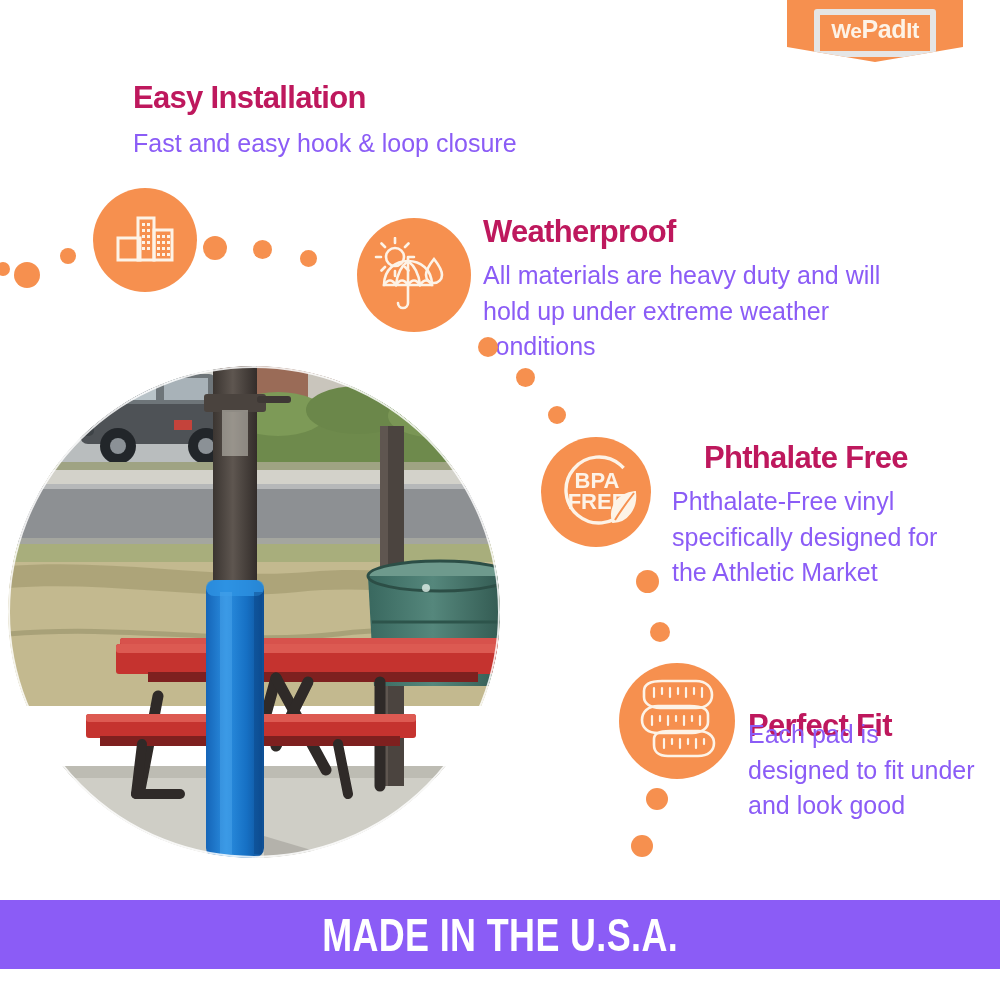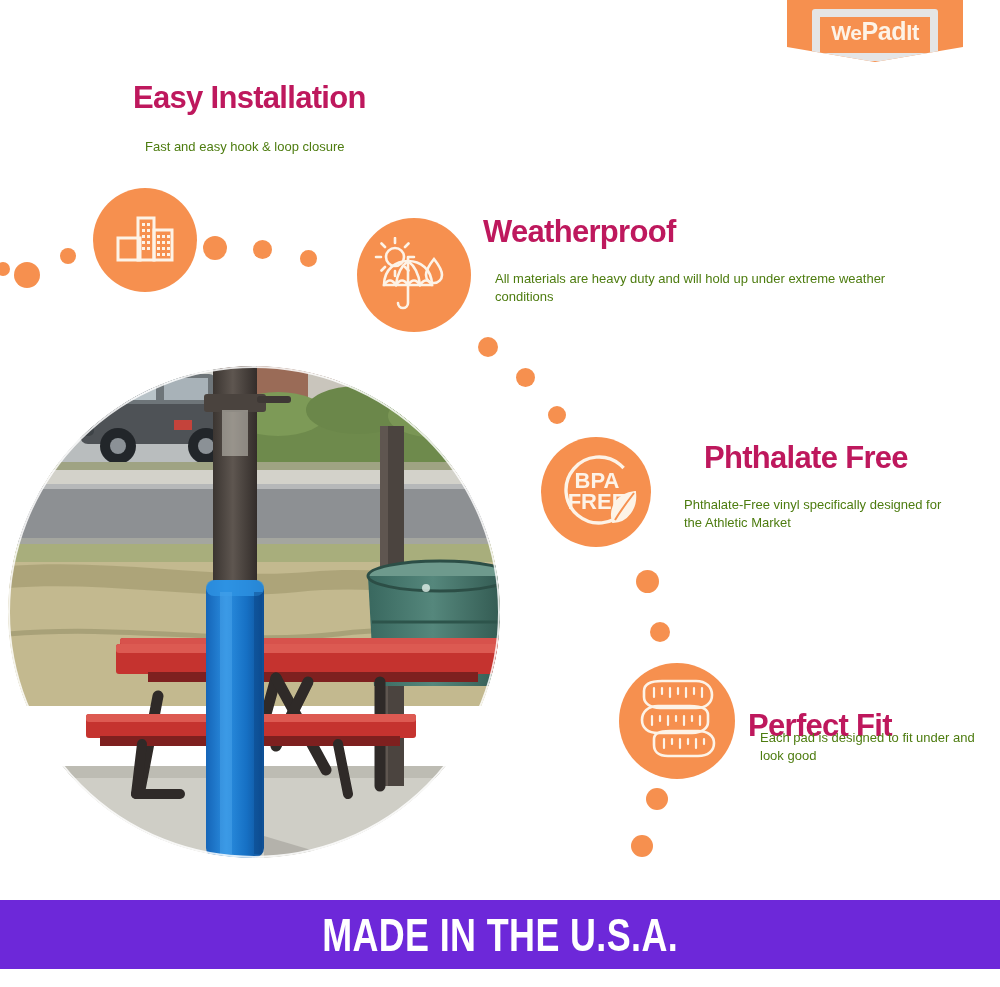--- a/index.html
+++ b/index.html
@@ -28,21 +28,21 @@
     background: #F6904F;
     
     clip-path: polygon(0 0, 100% 0, 100% 76%, 50% 100%, 0 76%);
     display: flex;
     align-items: flex-start;
     justify-content: center;
     padding-top: 9px;
     box-sizing: border-box;
   }
   .logo-inner {
-    border: 8px solid #e5e5e5;
+    border: 6px solid #e5e5e5;
     border-radius: 3px;
     padding: 2px 11px 9px 11px;
     line-height: 1;
     white-space: nowrap;
   }
   .logo-text {
     font-size: 23px;
     font-weight: bold;
     color: #FDF3E7;
     letter-spacing: -0.4px;
@@ -57,24 +57,24 @@
     position: absolute;
     font-size: 31px;
     font-weight: bold;
     color: #be185d;
     letter-spacing: -0.7px;
     white-space: nowrap;
     margin: 0;
   }
   .feature-desc {
     position: absolute;
-    font-size: 13px;
-    color: #4d7c0f;
+    font-size: 25px;
+    color: #8b5cf6;
     line-height: 1.42;
-    margin: 12px;
+    margin: 0;
   }
 
   #title-easy      { left: 133px; top: 80px; }
   #desc-easy       { left: 133px; top: 126px; width: 420px; }
   #title-weather   { left: 483px; top: 214px; }
   #desc-weather    { left: 483px; top: 258px; width: 430px; }
   #title-phthalate { left: 704px; top: 440px; }
   #desc-phthalate  { left: 672px; top: 484px; width: 266px; }
   #title-fit       { left: 748px; top: 708px; }
   #desc-fit        { left: 748px; top: 717px; width: 230px; }
@@ -114,21 +114,21 @@
   }
   #photo-circle svg { display: block; }
 
   
   #made-banner {
     position: absolute;
     left: 0;
     bottom: 18px;
     width: 1000px;
     height: 69px;
-    background: #6d28d9;
+    background: #8b5cf6;
     display: flex;
     align-items: center;
     justify-content: center;
   }
   #made-banner-text {
     color: #ffffff;
     font-size: 46px;
     font-weight: bold;
     letter-spacing: 0.5px;
     transform: scaleX(0.78);

